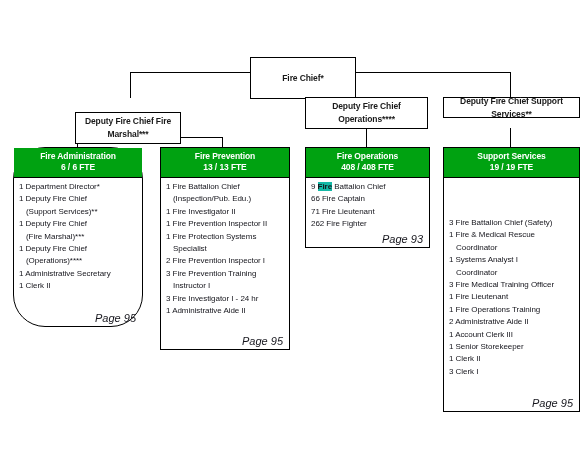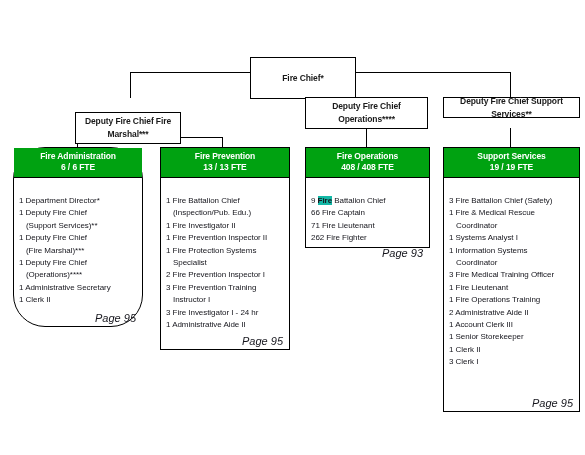--- a/index.html
+++ b/index.html
@@ -75,21 +75,21 @@
     text-align: center;
     color: #ffffff;
     font-weight: bold;
     font-size: 8.5px;
     line-height: 11px;
     letter-spacing: -0.1px;
   }
   .unit-body {
     flex: 1 1 auto;
     position: relative;
-    padding: 17px 5px 2px 5px;
+    padding: 3px 5px 2px 5px;
     display: flex;
     flex-direction: column;
   }
   .roster {
     list-style: none;
     margin: 0;
     padding: 0;
   }
   .roster li {
     font-size: 8px;
@@ -210,32 +210,31 @@
       <ul class="roster">
           <li>9 <span class="sel">Fire</span> Battalion Chief</li>
           <li>66 Fire Captain</li>
           <li>71 Fire Lieutenant</li>
           <li>262 Fire Fighter</li>
         </ul>
       <div class="page-ref">Page 93</div>
     </div>
   </div>
 
-  <div class="unit" style="left:443px; top:147px; width:137px; height:265px;">
+  <div class="unit" style="left:443px; top:147px; width:137px; height:265px;gap:36px;">
     <div class="unit-header">
       <span class="unit-name">Support Services</span>
       <span class="unit-fte">19 / 19 FTE</span>
     </div>
     <div class="unit-body">
       <ul class="roster">
           <li>3 Fire Battalion Chief (Safety)</li>
           <li>1 Fire &amp; Medical Rescue</li>
           <li class="cont">Coordinator</li>
           <li>1 Systems Analyst I</li>
-          <li>1 Information Systems</li>
           <li class="cont">Coordinator</li>
           <li>3 Fire Medical Training Officer</li>
           <li>1 Fire Lieutenant</li>
           <li>1 Fire Operations Training</li>
           <li>2 Administrative Aide II</li>
           <li>1 Account Clerk III</li>
           <li>1 Senior Storekeeper</li>
           <li>1 Clerk II</li>
           <li>3 Clerk I</li>
         </ul>

